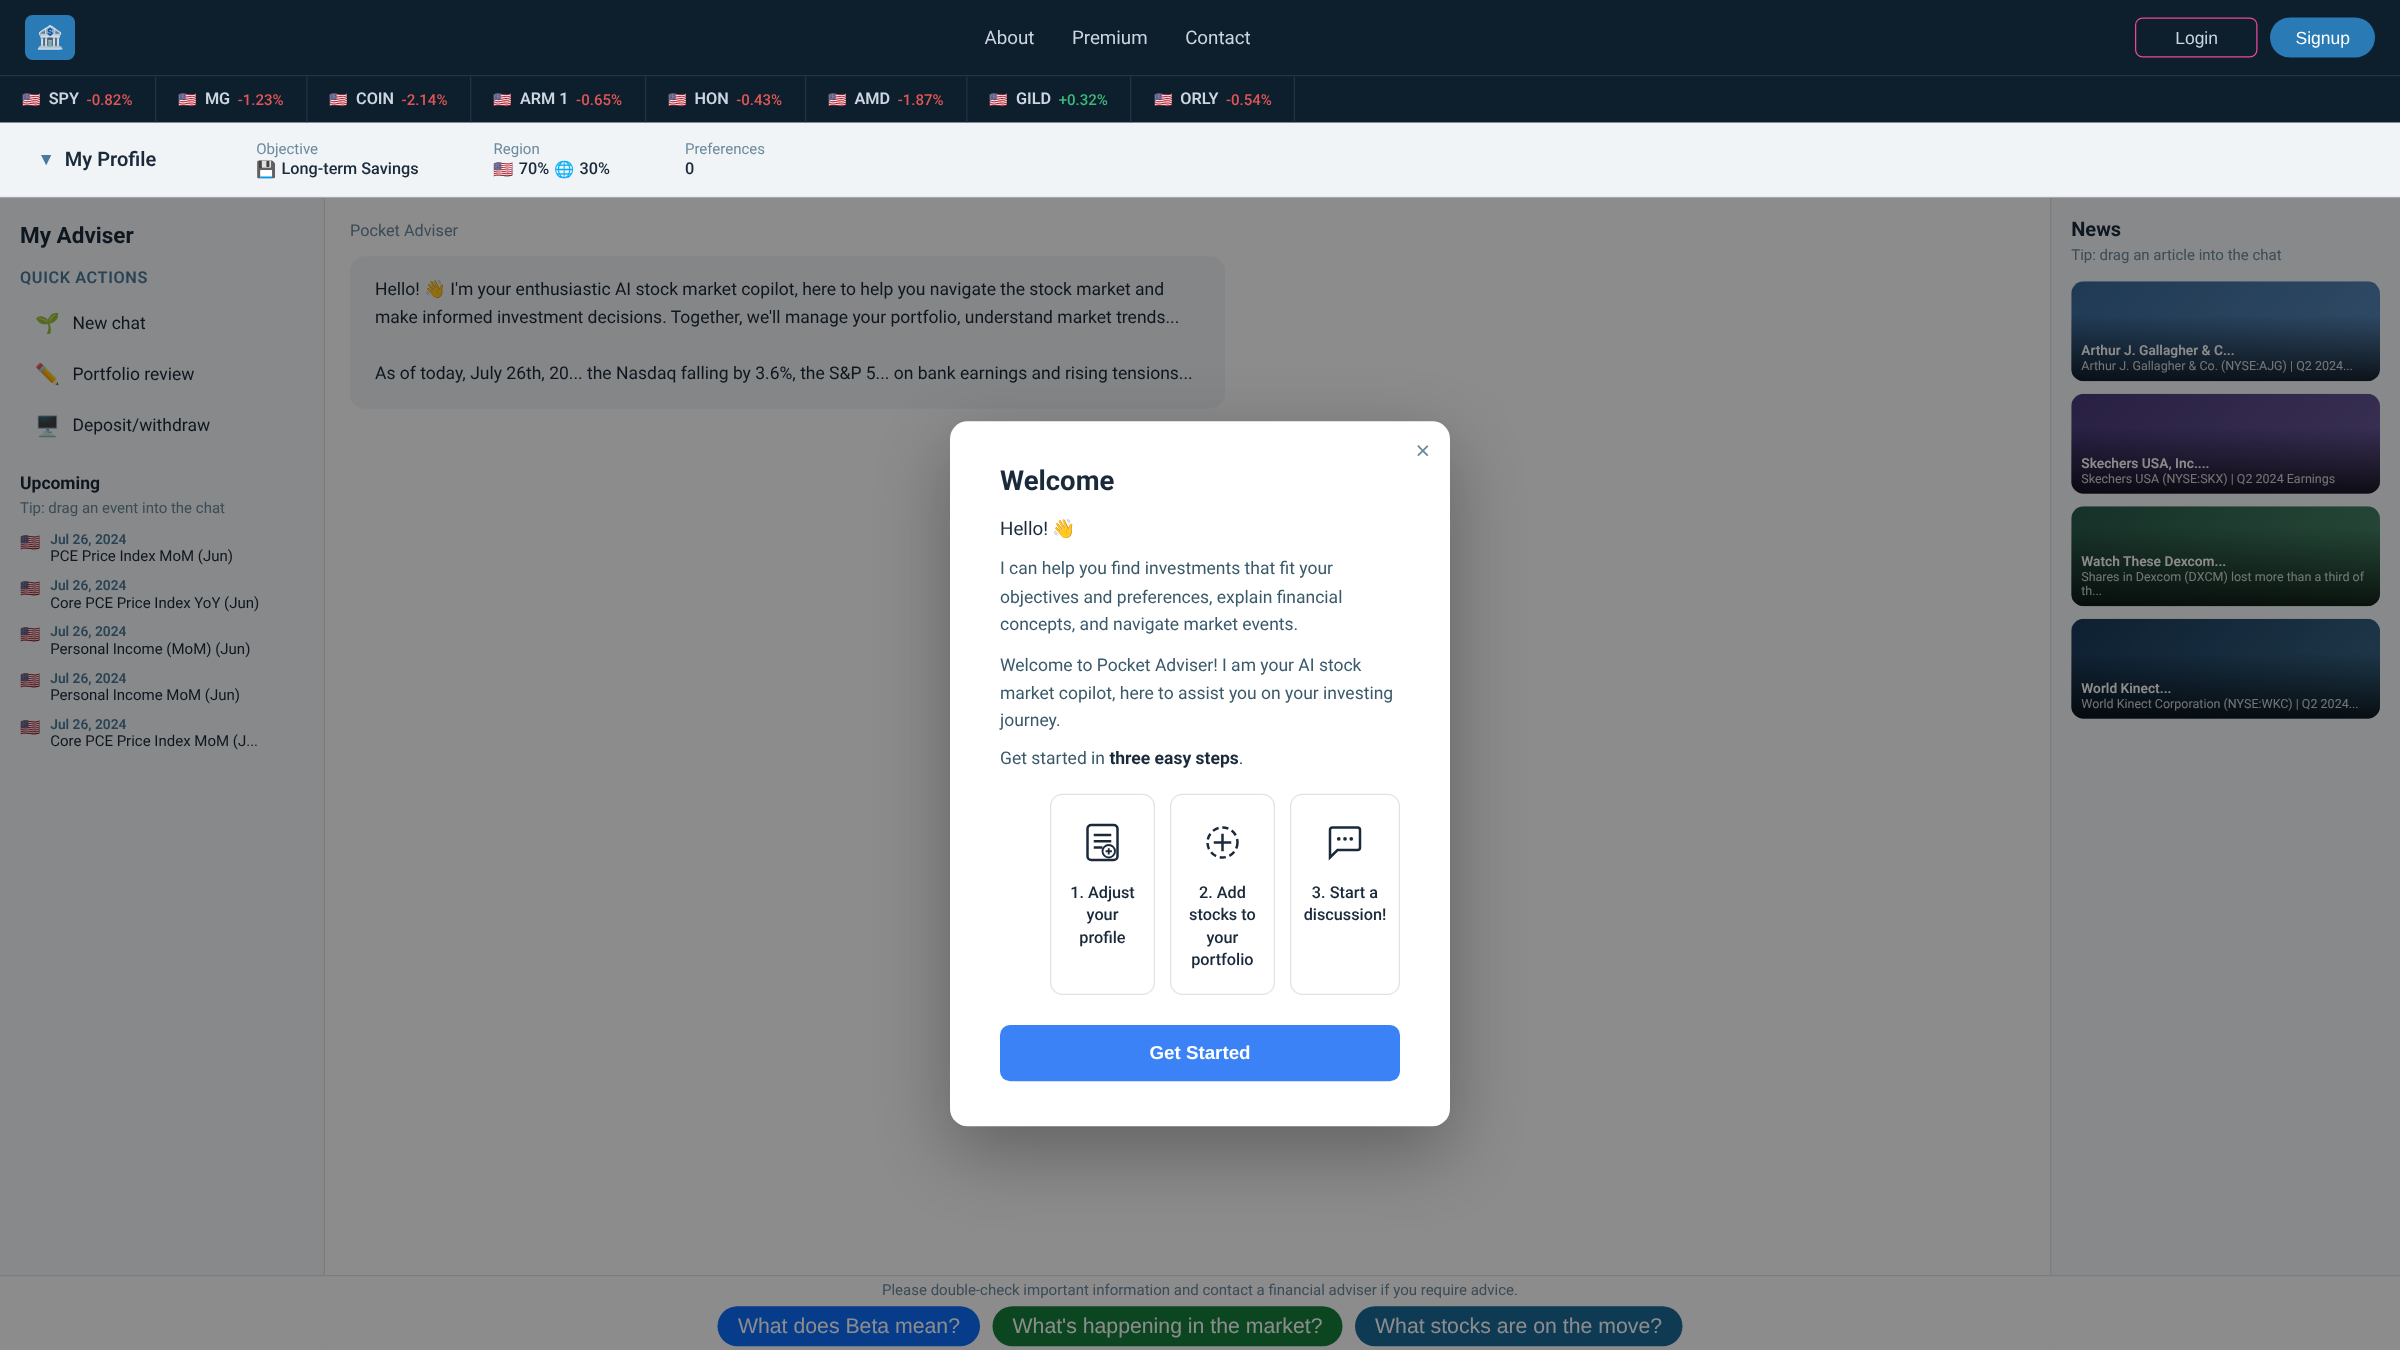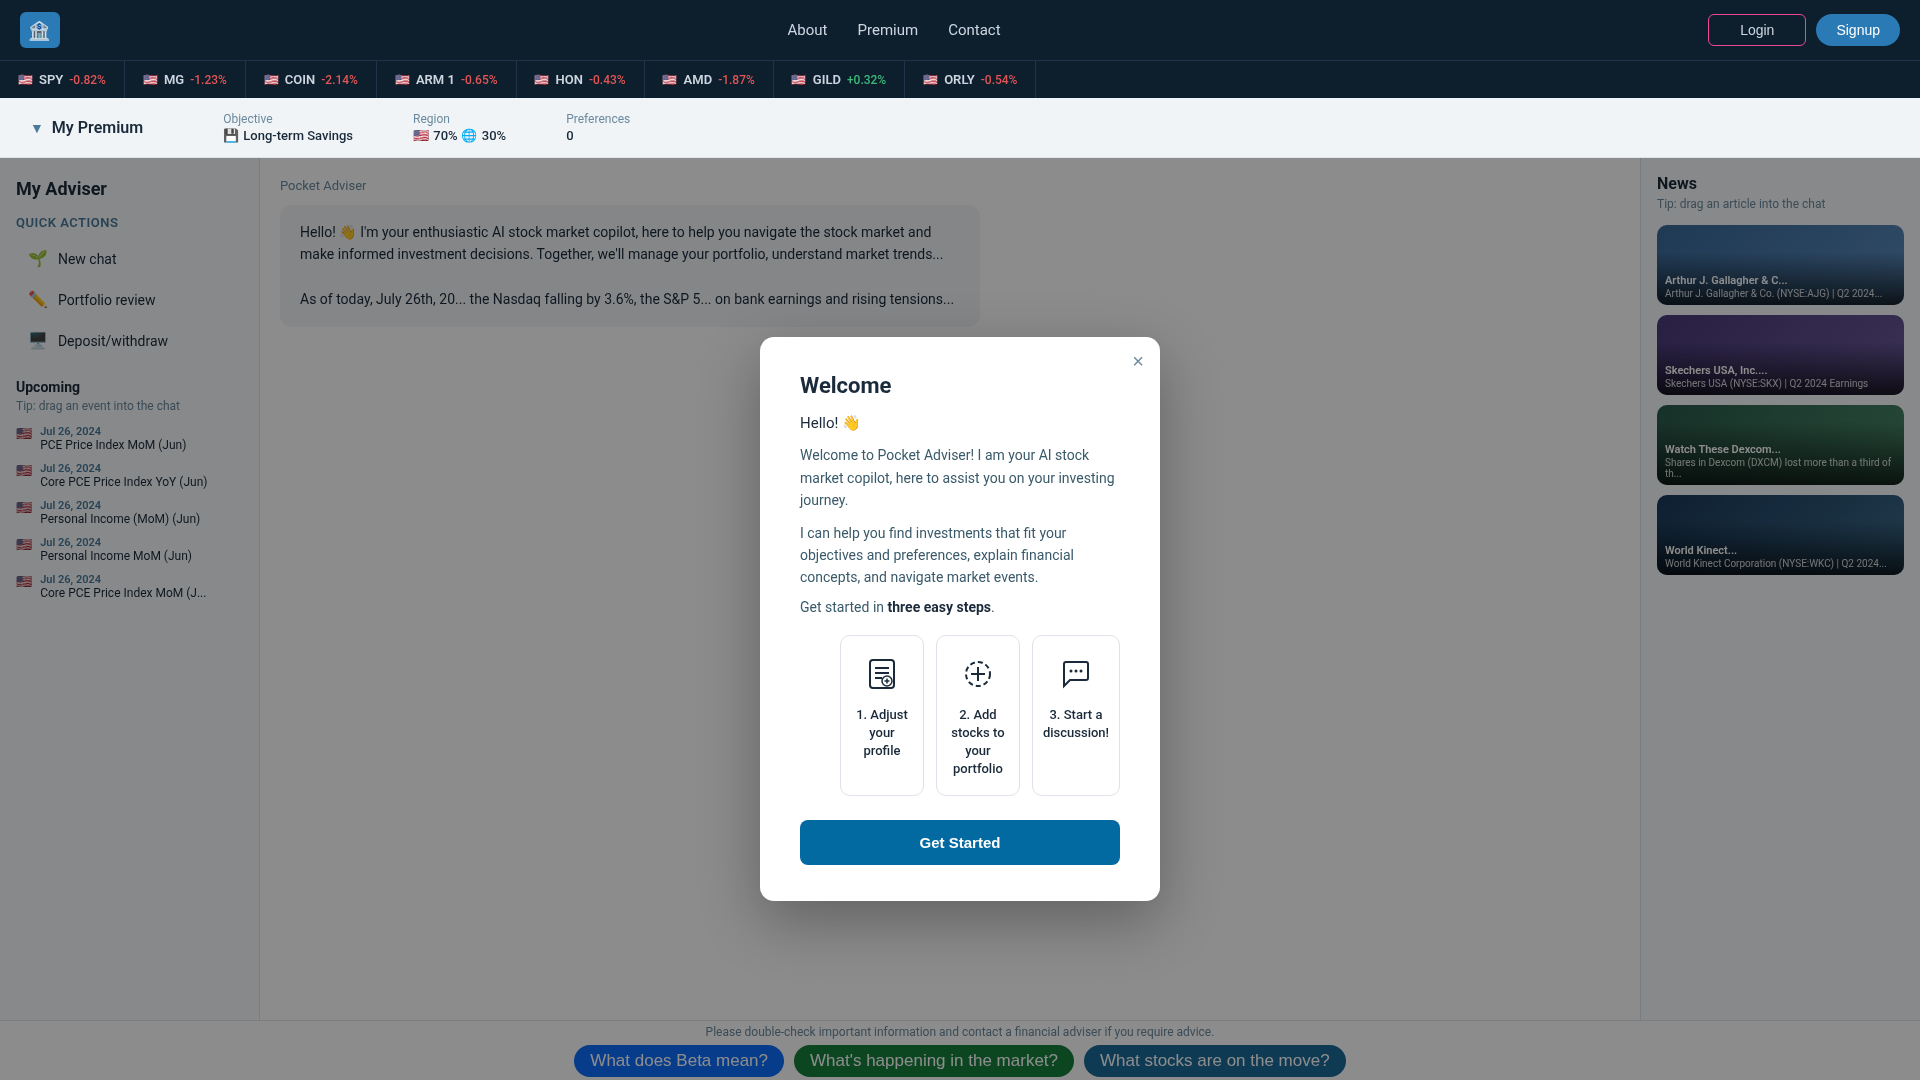--- a/index.html
+++ b/index.html
@@ -405,21 +405,21 @@
       color: #1a2a3a;
     }
     .step-label {
       font-size: 13px;
       color: #1a2a3a;
       font-weight: 500;
       line-height: 1.4;
     }
     .btn-get-started {
       width: 100%;
-      background: #0369a1;
+      background: #3b82f6;
       color: white;
       border: none;
       border-radius: 8px;
       padding: 14px;
       font-size: 15px;
       font-weight: 600;
       cursor: pointer;
     }
   </style>
 </head>
@@ -477,21 +477,21 @@
   <div class="ticker-item">
     <span class="ticker-flag">🇺🇸</span>
     <span class="ticker-name">ORLY</span>
     <span class="ticker-value">-0.54%</span>
   </div>
 </div>
 
 <div class="profile-bar">
   <div class="profile-section">
     <span class="profile-chevron">▼</span>
-    <span class="profile-title">My Premium</span>
+    <span class="profile-title">My Profile</span>
   </div>
   <div class="profile-info-group">
     <div class="profile-info-item">
       <label>Objective</label>
       <div class="value">
         <span>💾</span>
         <span>Long-term Savings</span>
       </div>
     </div>
     <div class="profile-info-item">
@@ -609,22 +609,22 @@
         <div class="news-card-sub">World Kinect Corporation (NYSE:WKC) | Q2 2024...</div>
       </div>
     </div>
   </div>
 
   <div class="modal-overlay">
     <div class="modal">
       <button class="modal-close">×</button>
       <div class="modal-title">Welcome</div>
       <div class="modal-greeting">Hello! 👋</div>
+      <div class="modal-body">I can help you find investments that fit your objectives and preferences, explain financial concepts, and navigate market events.</div>
       <div class="modal-body">Welcome to Pocket Adviser! I am your AI stock market copilot, here to assist you on your investing journey.</div>
-      <div class="modal-body">I can help you find investments that fit your objectives and preferences, explain financial concepts, and navigate market events.</div>
       <div class="modal-steps-intro">
         Get started in <strong>three easy steps</strong>.
       </div>
       <div class="modal-steps">
         <div class="step-card">
           <div class="step-icon">
             <svg width="32" height="32" viewBox="0 0 32 32" fill="none">
               <rect x="4" y="2" width="24" height="28" rx="3" stroke="#1a2a3a" stroke-width="2" fill="none"></rect>
               <line x1="9" y1="10" x2="23" y2="10" stroke="#1a2a3a" stroke-width="2"></line>
               <line x1="9" y1="15" x2="23" y2="15" stroke="#1a2a3a" stroke-width="2"></line>

